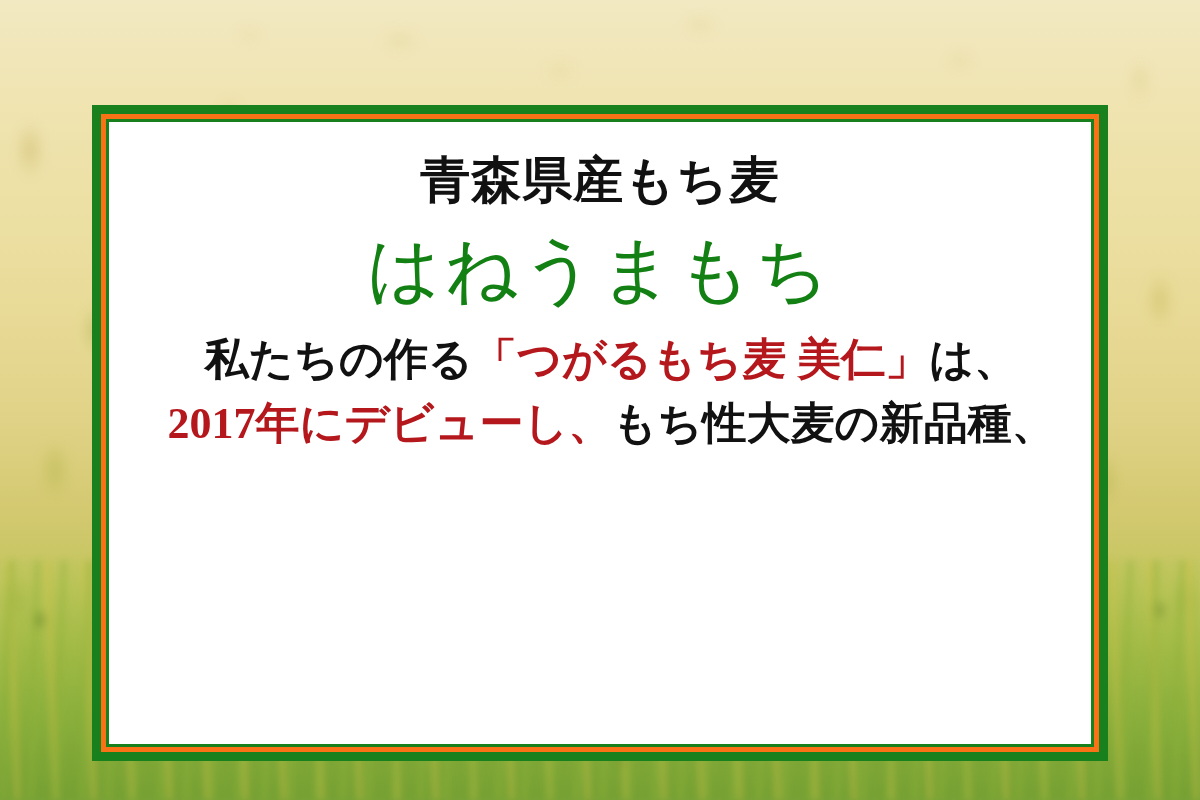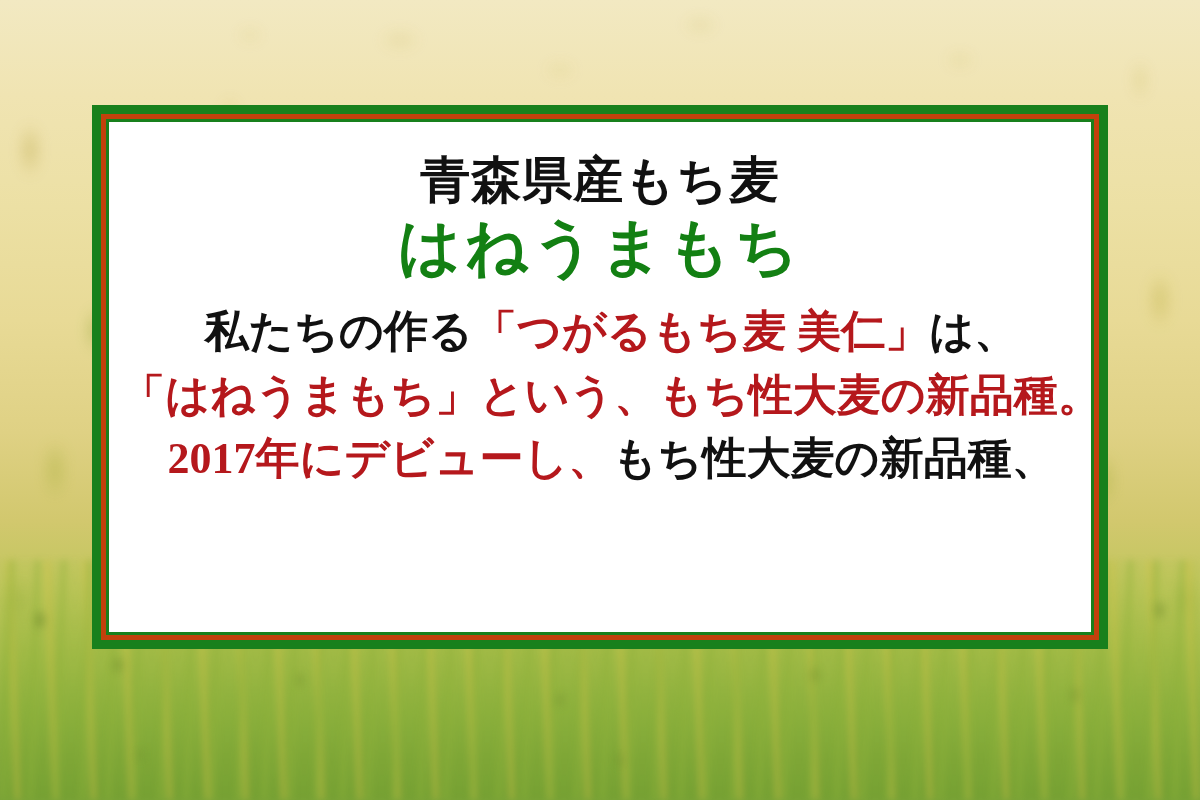--- a/index.html
+++ b/index.html
@@ -120,23 +120,23 @@
       radial-gradient(ellipse 7px 13px at 140px 185px, rgba(104,136,42,.60), rgba(104,136,42,0) 72%),
       radial-gradient(ellipse 8px 14px at 620px 190px, rgba(104,136,42,.58), rgba(104,136,42,0) 72%);
   }
 
   
   #card {
     position: absolute;
     left: 92px;
     top: 105px;
     width: 1016px;
-    height: 544px;
+    height: 656px;
     box-sizing: border-box;
-    background: #c2410c;
+    background: #f97316;
     border: 9px solid #18801c;
     padding: 5px;
   }
   #card-inner {
     width: 100%;
     height: 100%;
     box-sizing: border-box;
     border: 3px solid #18801c;
     background: #ffffff;
     display: flex;
@@ -151,24 +151,24 @@
     font-size: 50px;
     line-height: 1.05;
     font-weight: 700;
     color: #111111;
     letter-spacing: 1px;
     text-align: center;
     font-family: "Liberation Serif", "DejaVu Serif", serif;
   }
 
   .headline {
-    margin-top: 8px;
-    font-size: 62px;
+    margin-top: 26px;
+    font-size: 72px;
     line-height: 1.02;
-    font-weight: 700;
+    font-weight: 400;
     color: #138013;
     letter-spacing: 4px;
     text-align: center;
     font-family: "Liberation Sans", "DejaVu Sans", sans-serif;
   }
 
   .body-copy {
     margin-top: 22px;
     text-align: center;
     font-size: 44px;
@@ -196,21 +196,20 @@
     <div id="card-inner">
 
       <div class="kicker">青森県産もち麦</div>
 
       <div class="headline">はねうまもち</div>
 
       <div class="body-copy">
 
         <div class="line"><span>私たちの作る</span><span class="hl">「つがるもち麦 美仁」</span><span>は、</span></div>
 
-        <div class="line"><span class="hl">「はねうまもち」という、もち性大麦の新品種。</span></div>
 
         <div class="line"><span class="hl">2017年にデビューし、</span><span>もち性大麦の新品種、</span></div>
 
 
       </div>
 
     </div>
   </div>
 
 </div>

